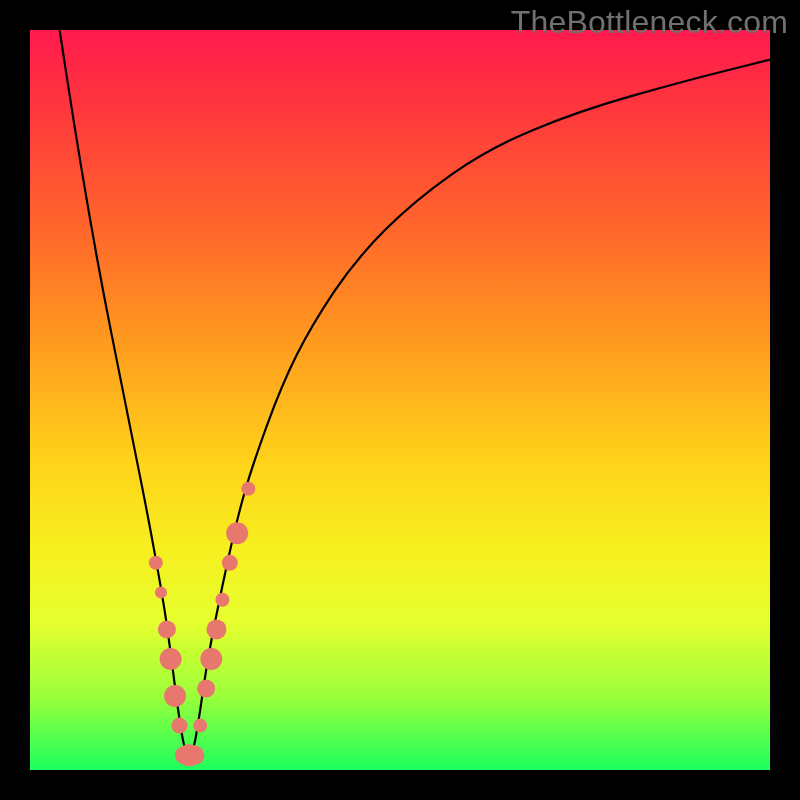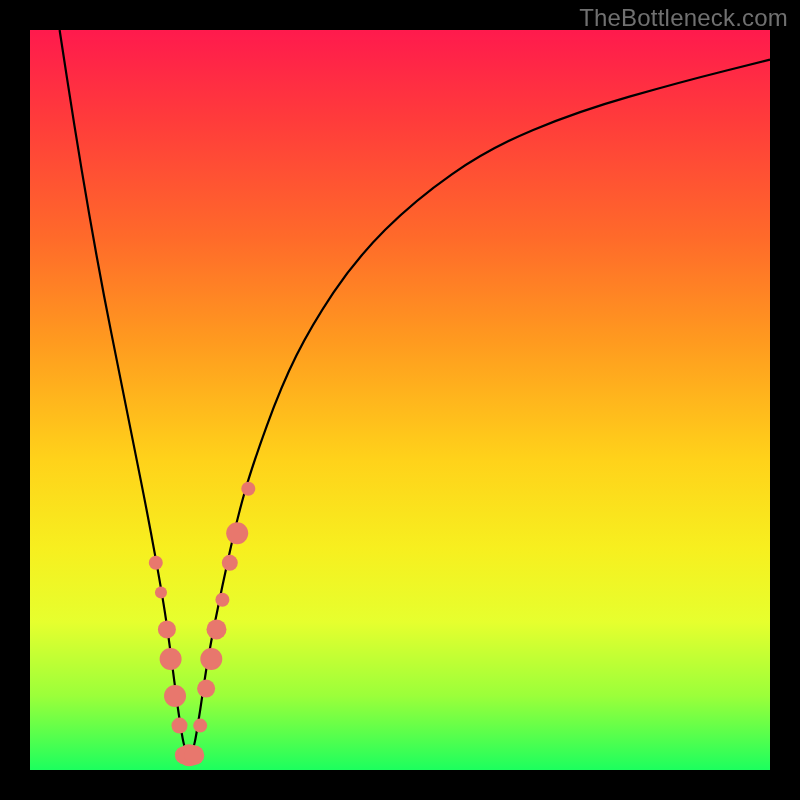--- a/index.html
+++ b/index.html
@@ -35,21 +35,21 @@
       #f7ef1f 70%,
       #e6ff2e 80%,
       #9bff3a 90%,
       #1cff5e 100%);
   }
   .watermark {
     position: absolute;
     top: 4px;
     right: 12px;
     color: #707070;
-    font-size: 24px;
+    font-size: 32px;
     font-weight: 500;
     letter-spacing: 0.2px;
   }
   svg.curve {
     position: absolute;
     left: 0;
     top: 0;
     width: 740px;
     height: 740px;
     overflow: visible;

